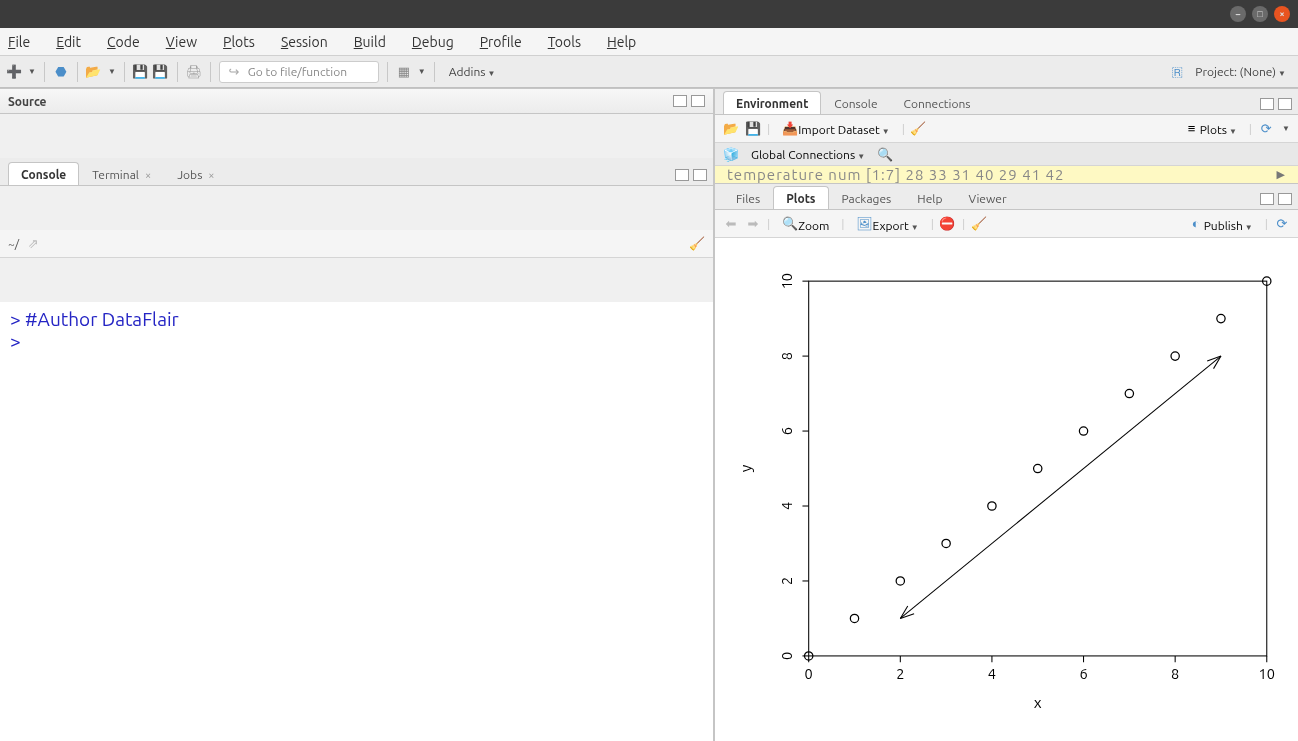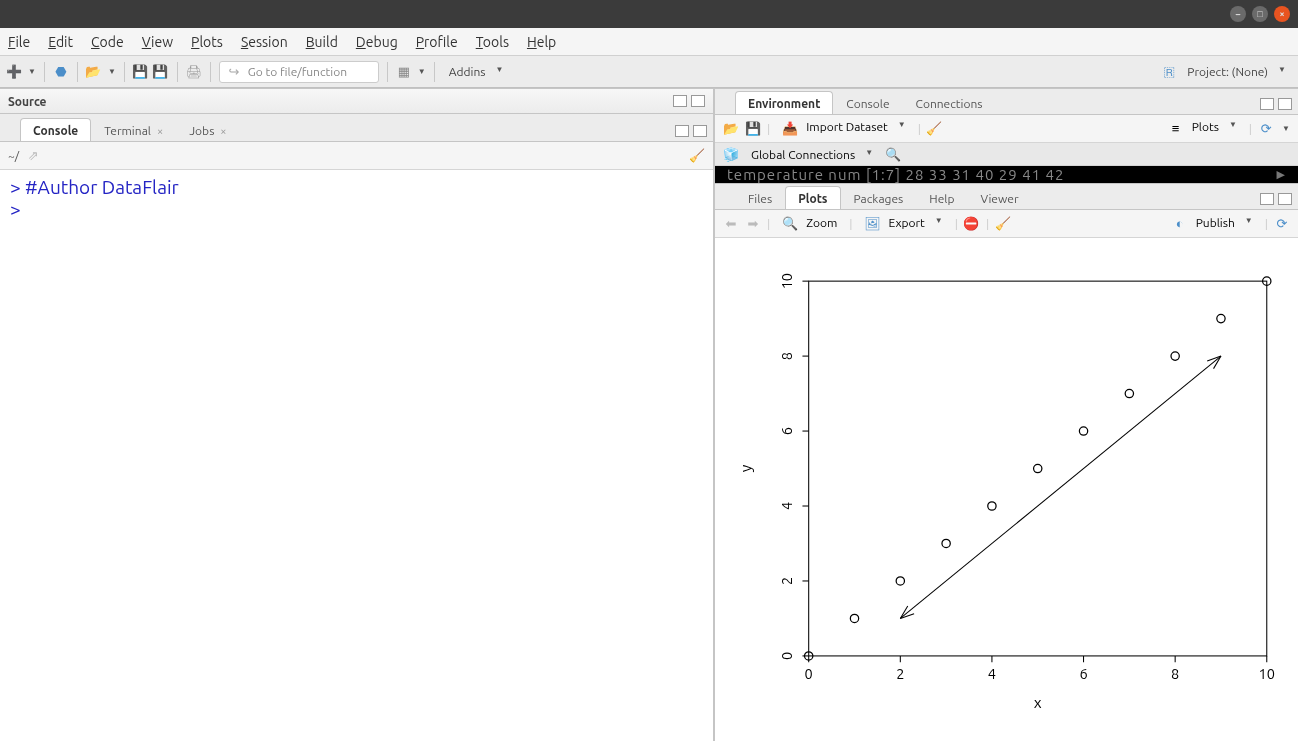--- a/index.html
+++ b/index.html
@@ -6,60 +6,60 @@
 body { width: 1298px; height: 741px; background: #f0f0f0; display: flex; flex-direction: column; overflow: hidden; }
 
 .titlebar { background: #3b3b3b; color: #ddd; height: 28px; display: flex; align-items: center; padding: 0 8px; font-size: 13px; font-weight: bold; }
 .titlebar-title { flex: 1; text-align: center; margin-top: 44px; }
 .titlebar-controls { display: flex; gap: 6px; }
 .tb-btn { width: 16px; height: 16px; border-radius: 50%; display: flex; align-items: center; justify-content: center; font-size: 9px; }
 .tb-min { background: #6a6a6a; }
 .tb-max { background: #6a6a6a; }
 .tb-close { background: #e95420; }
 
-.menubar { background: #f5f5f5; height: 28px; display: flex; align-items: center; padding: 0 8px; gap: 18px; font-size: 14px; color: #333; border-bottom: 1px solid #d0d0d0; }
+.menubar { background: #f5f5f5; height: 28px; display: flex; align-items: center; padding: 0 8px; gap: 26px; font-size: 14px; color: #333; border-bottom: 1px solid #d0d0d0; }
 .menubar span u { text-decoration: underline; }
 
 .mainbar { background: #ececec; height: 32px; display: flex; align-items: center; padding: 0 6px; gap: 4px; border-bottom: 1px solid #c0c0c0; font-size: 12px; color: #444; }
 .mainbar .sep { width: 1px; height: 20px; background: #c8c8c8; margin: 0 4px; }
 .mainbar .goto { border: 1px solid #ccc; background: #fff; border-radius: 3px; padding: 2px 6px; color: #888; display: flex; align-items: center; gap: 6px; width: 160px; }
 .mainbar .right { margin-left: auto; display: flex; align-items: center; gap: 4px; }
 
 .icon { display: inline-flex; width: 16px; height: 16px; align-items: center; justify-content: center; font-size: 13px; }
 .dropdown-arrow { font-size: 8px; color: #555; margin-left: 2px; }
 
 .workspace { flex: 1; display: flex; min-height: 0; }
-.left-pane { width: 715px; display: flex; flex-direction: column; border-right: 2px solid #c5c5c5; }
+.left-pane { width: 715px; display: flex; flex-direction: column; border-right: 2px solid #c5c5c5; gap: 44px; }
 .right-pane { flex: 1; display: flex; flex-direction: column; }
 
 .pane-header { background: linear-gradient(#f7f7f7,#ececec); border: 1px solid #c5c5c5; border-left: none; border-right: none; height: 26px; display: flex; align-items: center; padding: 0 8px; font-size: 12px; font-weight: bold; color: #444; }
 .pane-header .ctrls { margin-left: auto; display: flex; gap: 4px; }
 .minimax { width: 14px; height: 12px; border: 1px solid #999; background: #fff; }
 
-.tabstrip { background: #ececec; border-bottom: 1px solid #c5c5c5; height: 28px; display: flex; align-items: flex-end; font-size: 12px; padding-left: 20px; }
+.tabstrip { background: #ececec; border-bottom: 1px solid #c5c5c5; height: 28px; display: flex; align-items: flex-end; font-size: 12px; padding-left: 8px; }
 .tab { padding: 5px 12px 4px; border: 1px solid transparent; border-bottom: none; color: #555; display: flex; gap: 6px; align-items: center; cursor: pointer; }
 .tab.active { background: #fff; border-color: #c5c5c5; border-radius: 4px 4px 0 0; font-weight: bold; color: #333; }
 .tab .close { color: #999; font-size: 11px; }
 
 .subbar { background: #f5f5f5; border-bottom: 1px solid #d5d5d5; height: 28px; display: flex; align-items: center; padding: 0 8px; font-size: 12px; color: #555; gap: 6px; }
 .subbar .right { margin-left: auto; display: flex; align-items: center; gap: 6px; }
 
 .console-body { flex: 1; background: #fff; padding: 6px 10px; font-family: "DejaVu Sans Mono", Menlo, monospace; font-size: 19px; color: #2424c4; overflow: auto; }
 .console-body .line { white-space: pre; }
 
 .env-sub { background: #f5f5f5; border-bottom: 1px solid #d5d5d5; height: 30px; display: flex; align-items: center; padding: 0 8px; font-size: 12px; gap: 6px; }
 
 .env-strip { background: #e8e8e8; border-bottom: 1px solid #d5d5d5; height: 24px; display: flex; align-items: center; padding: 0 8px; font-size: 12px; gap: 6px; }
 
-.env-body { height: 18px; background: #000000; font-family: monospace; font-size: 15px; color: #888; padding: 0 12px; overflow: hidden; letter-spacing: 1px; display: flex; align-items: center; }
+.env-body { height: 18px; background: #fef9c3; font-family: monospace; font-size: 15px; color: #888; padding: 0 12px; overflow: hidden; letter-spacing: 1px; display: flex; align-items: center; }
 
 .plot-area { flex: 1; background: #fff; position: relative; }
 svg.plot { width: 100%; height: 100%; }
 
-.btn-like { display: flex; align-items: flex-start; gap: 8px; padding: 2px 6px; border-radius: 3px; }
+.btn-like { display: flex; align-items: flex-end; gap: 0; padding: 2px 6px; border-radius: 3px; }
 </style>
 </head>
 <body>
 
 <div class="titlebar">
   <span class="titlebar-title">RStudio</span>
   <div class="titlebar-controls">
     <div class="tb-btn tb-min">–</div>
     <div class="tb-btn tb-max">□</div>
     <div class="tb-btn tb-close">×</div>

